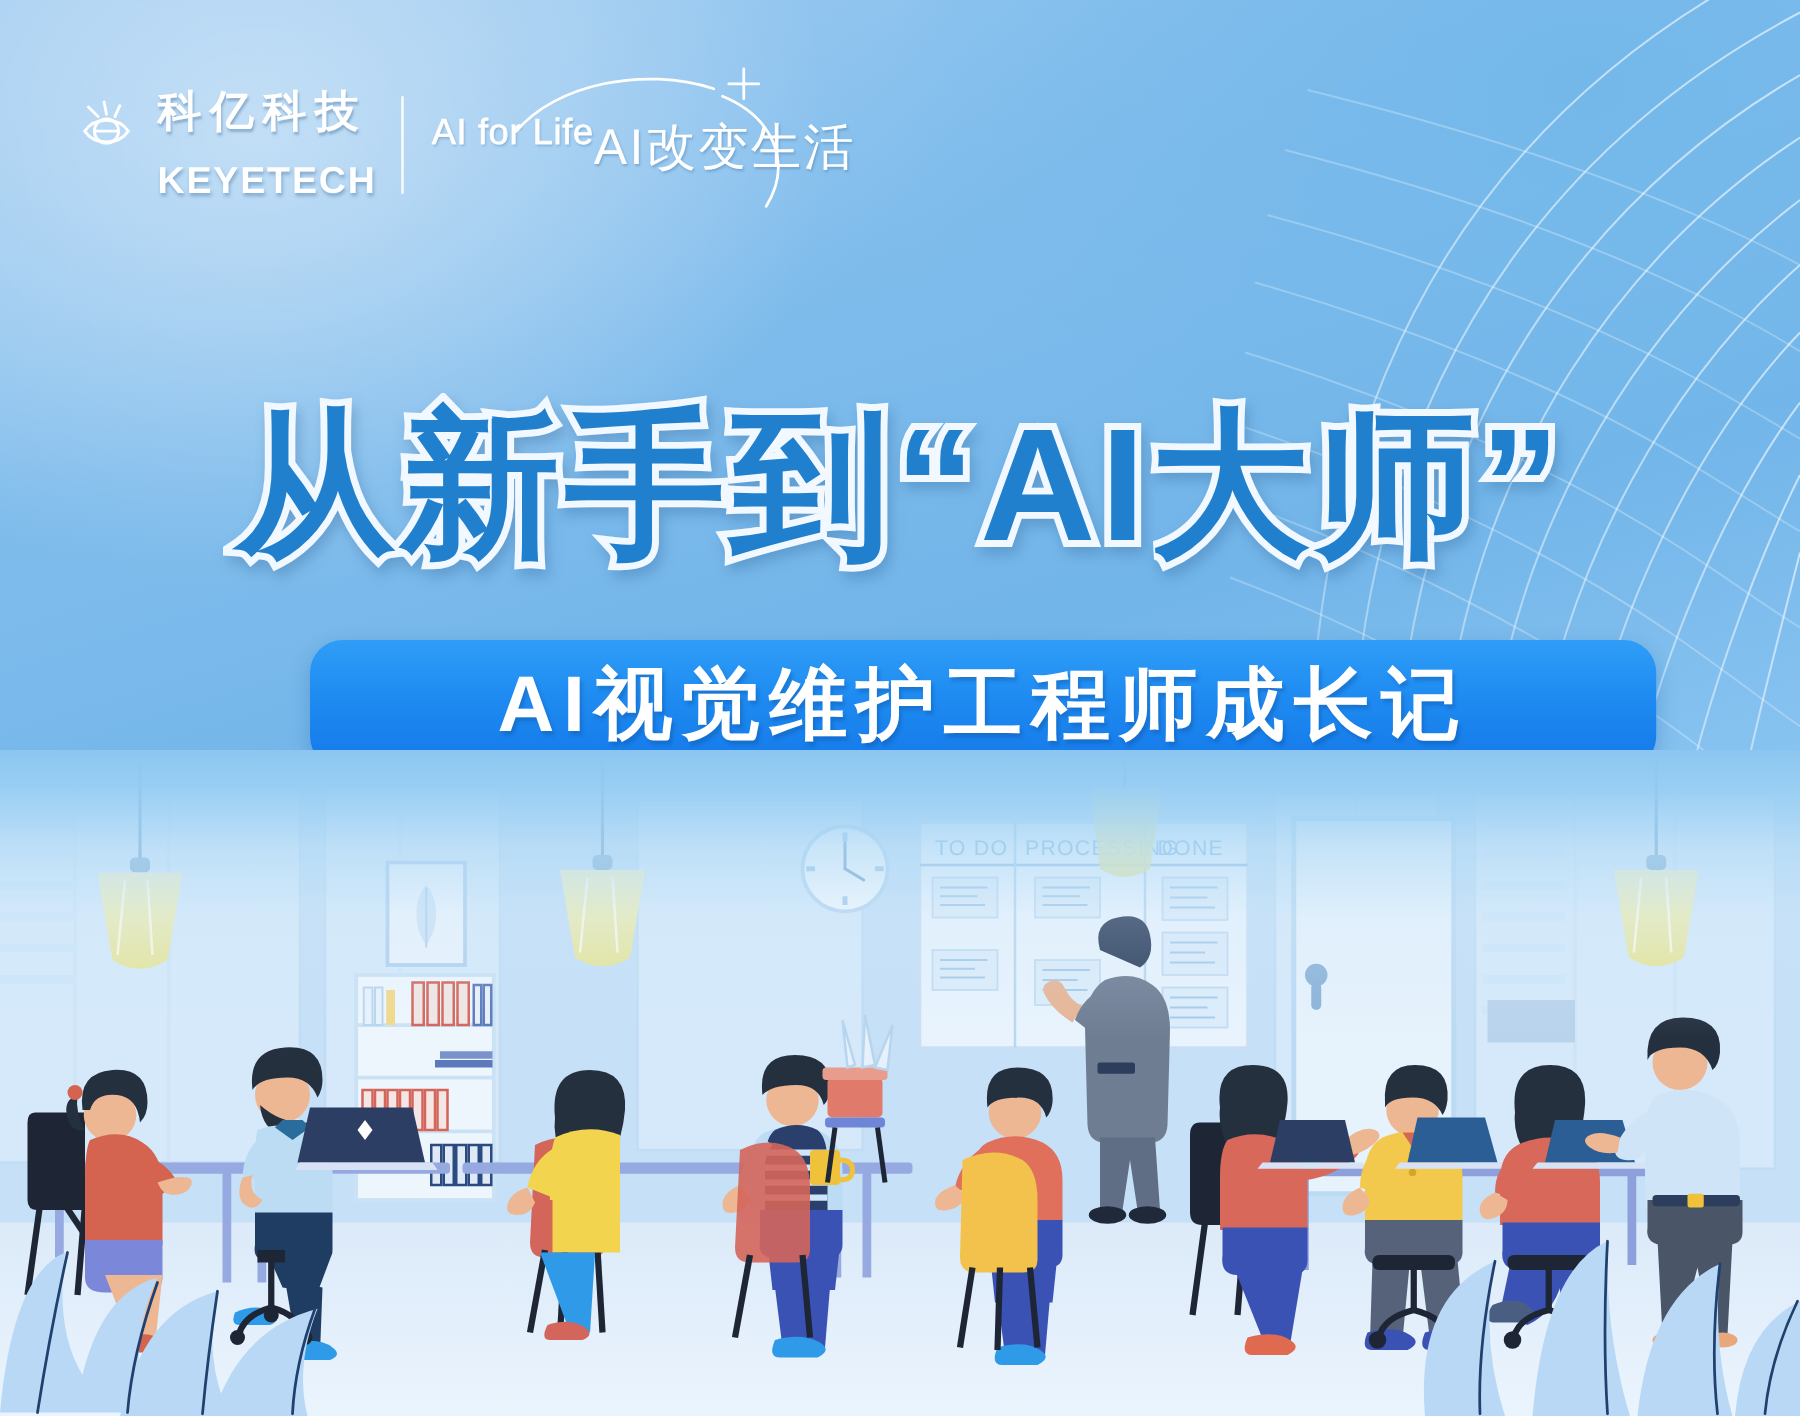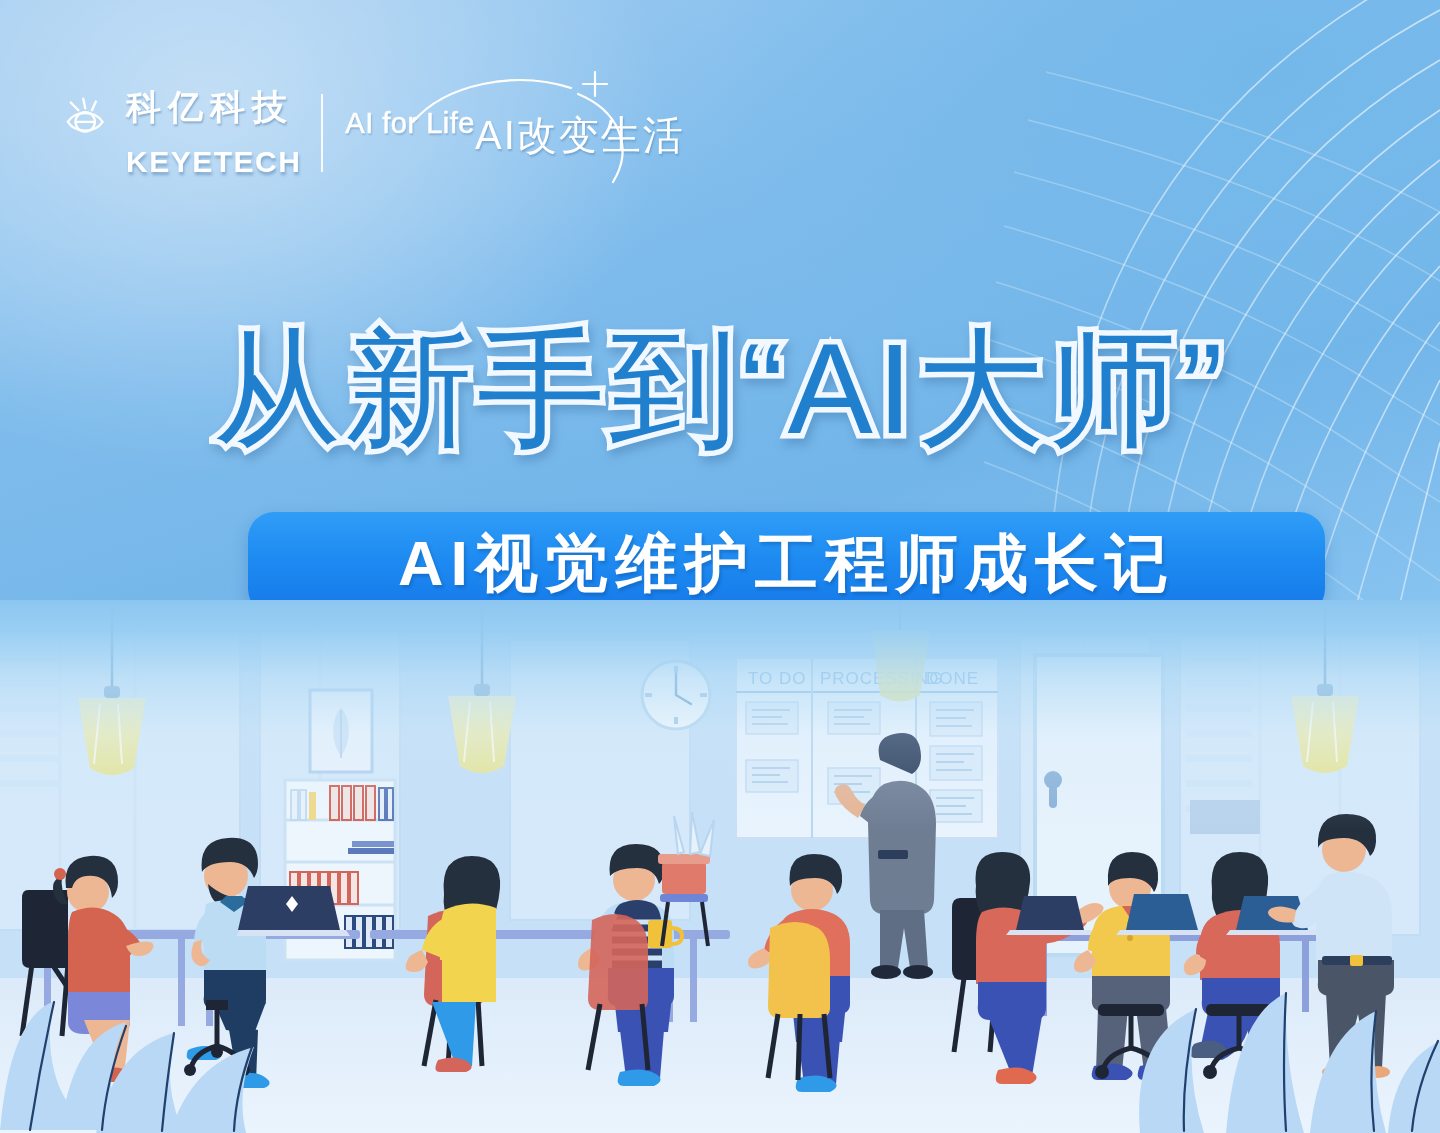--- a/index.html
+++ b/index.html
@@ -19,21 +19,21 @@
 
   
   .wash-tl{position:absolute;left:-120px;top:-160px;width:820px;height:660px;
     background:radial-gradient(ellipse at 40% 40%, rgba(255,255,255,.40), rgba(255,255,255,0) 66%);
     pointer-events:none;}
   .wash-bl{position:absolute;left:-200px;bottom:-120px;width:900px;height:560px;
     background:radial-gradient(ellipse at 40% 60%, rgba(255,255,255,.30), rgba(255,255,255,0) 68%);
     pointer-events:none;}
 
   
-  #logo{position:absolute;left:62px;top:83px;display:flex;align-items:center;height:100px;}
+  #logo{position:absolute;left:62px;top:66px;display:flex;align-items:center;height:100px;}
   .logo-left{display:flex;align-items:center;}
   .eye-wrap{width:58px;height:58px;margin-right:6px;margin-top:-30px;}
   .logo-words{display:flex;flex-direction:column;justify-content:center;}
   .logo-cn{
     color:#ffffff;font-size:35px;font-weight:700;letter-spacing:7px;line-height:1;
     text-shadow:1px 2px 2px rgba(40,90,140,.35);
   }
   .logo-en{
     color:#ffffff;font-size:30px;font-weight:800;letter-spacing:1.5px;line-height:1;
     margin-top:23px;text-shadow:1px 3px 3px rgba(40,90,140,.38);
@@ -47,21 +47,21 @@
   }
   .tag-cn{
     color:#ffffff;font-size:40px;font-weight:400;line-height:1.15;letter-spacing:2px;margin-top:4px;
     text-shadow:1px 2px 2px rgba(40,90,140,.30);
   }
   .swoosh{position:absolute;left:58px;top:-44px;width:260px;height:150px;pointer-events:none;}
 
   
   #headline{
     position:absolute;left:0;right:0;top:325px;text-align:center;
-    font-size:128px;font-weight:400;letter-spacing:4px;line-height:1;
+    font-size:128px;font-weight:700;letter-spacing:4px;line-height:1;
     color:#2180ce;white-space:nowrap;
     -webkit-text-stroke:11px #f2f8ff;
     paint-order:stroke fill;
     filter:drop-shadow(3px 6px 5px rgba(40,92,146,.30));
   }
 
   
   #ribbon-wrap{position:absolute;left:248px;top:512px;width:1077px;height:103px;}
   #ribbon{
     position:absolute;inset:0;border-radius:26px;

